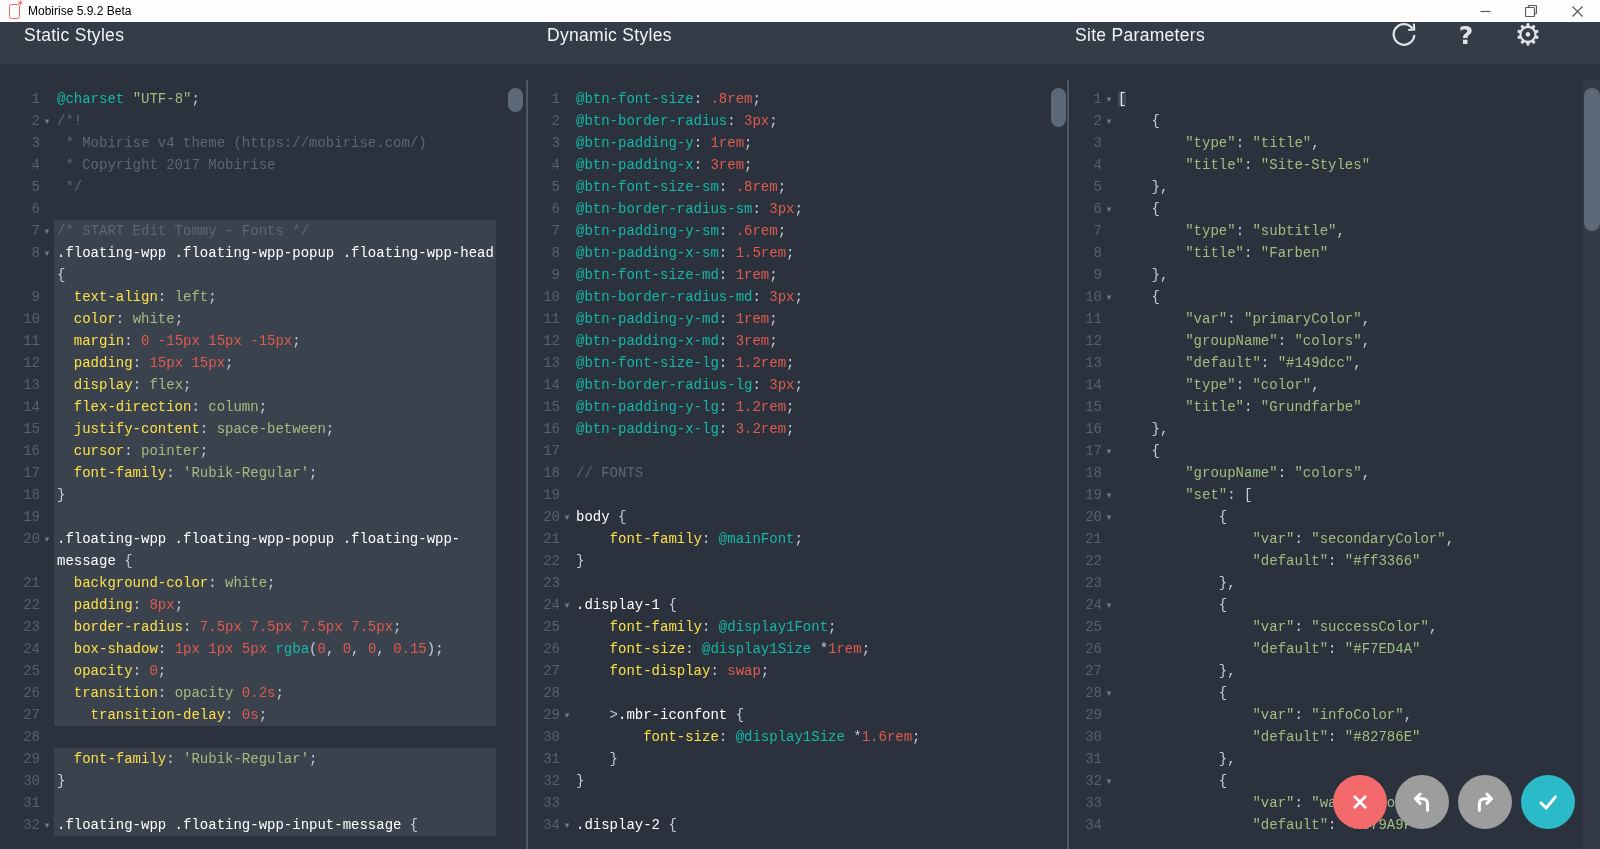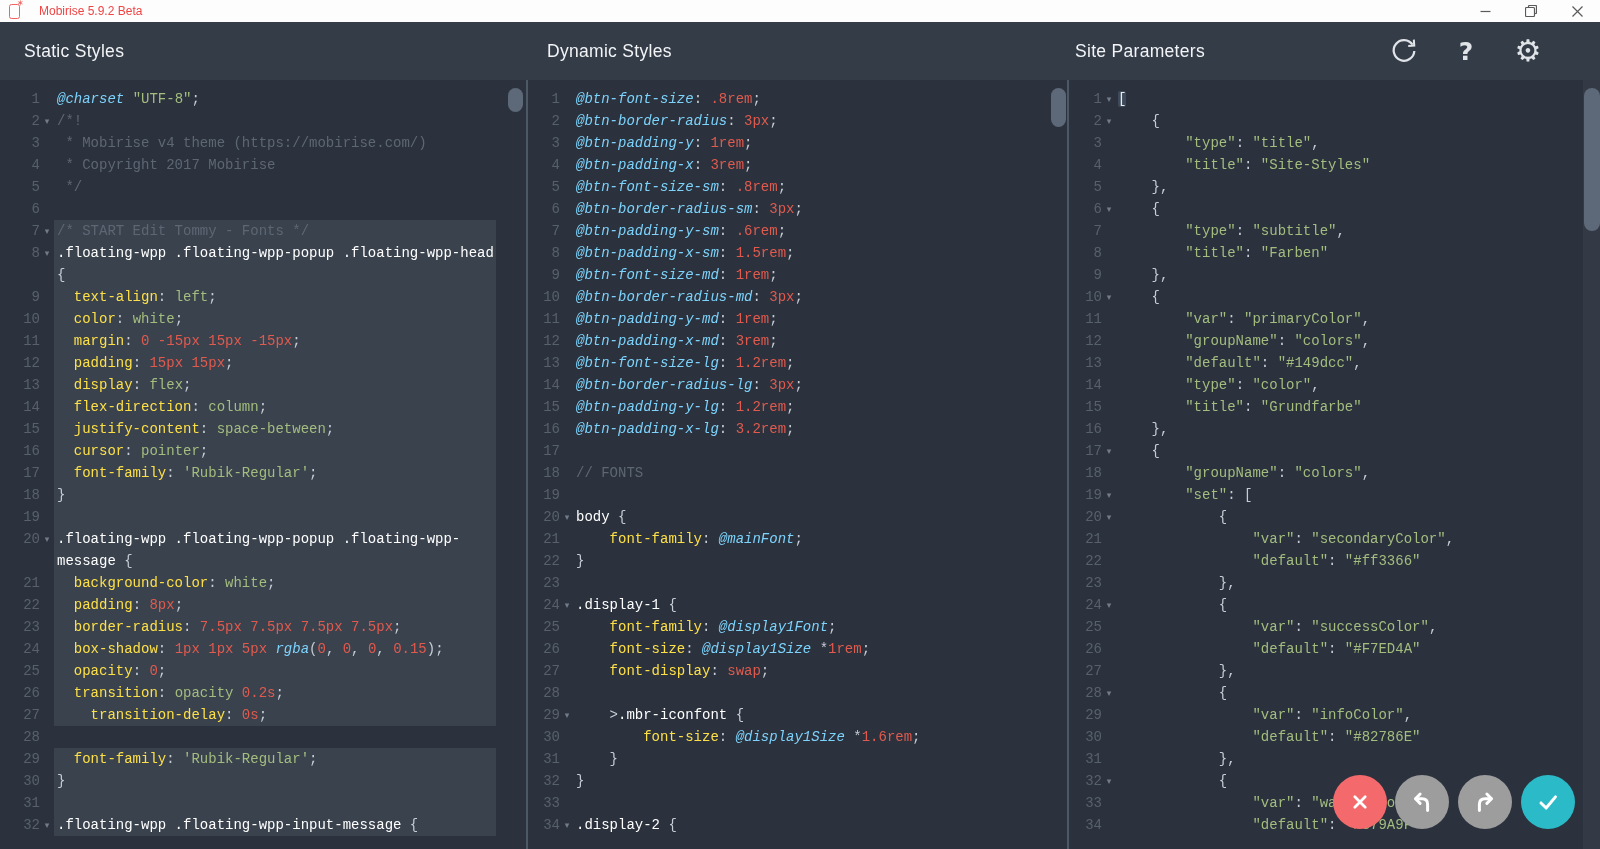--- a/index.html
+++ b/index.html
@@ -6,28 +6,28 @@
   html,body { width:1600px; height:849px; overflow:hidden; background:#2b323d;
     font-family:"Liberation Sans", sans-serif; }
 
   
   .titlebar { position:absolute; left:0; top:0; width:1600px; height:22px;
     background:#fdfdfd; display:flex; align-items:center; z-index:30; }
   .appicon { width:11px; height:15px; border:1.5px solid #f2625e; border-radius:2.5px;
     margin-left:9px; position:relative; }
   .appicon::after { content:"✶"; position:absolute; right:-5px; top:-7px;
     color:#f2625e; font-size:9px; }
-  .wintitle { font-size:12px; color:#ef4444; margin-left:19px; }
+  .wintitle { font-size:12px; color:#000000; margin-left:8px; }
   .wincontrols { margin-left:auto; display:flex; height:100%; }
   .winbtn { width:46px; height:100%; display:flex; align-items:center;
     justify-content:center; cursor:default; }
   .winbtn svg { stroke:#5a5a5a; stroke-width:1.2; fill:none; }
 
   
-  .header { position:absolute; left:0; top:22px; width:1600px; height:58px;
+  .header { position:absolute; left:0; top:6px; width:1600px; height:58px;
     background:#343c48; display:flex; align-items:center; z-index:20; }
   .ptitle { color:#f2f4f6; font-size:17.5px; font-weight:400; letter-spacing:.3px; }
   .ptitle.t1 { position:absolute; left:24px; }
   .ptitle.t2 { position:absolute; left:547px; }
   .ptitle.t3 { position:absolute; left:1075px; }
   .hicons { position:absolute; right:0; top:0; height:100%; display:flex;
     align-items:center; gap:30px; padding-right:56px; }
   .hicon { width:32px; height:32px; display:flex; align-items:center;
     justify-content:center; color:#e0e3e7; }
   .hicon svg { stroke:#e0e3e7; fill:none; }
@@ -46,21 +46,21 @@
     font-family:"Liberation Mono","DejaVu Sans Mono",monospace; font-size:14px; }
   .gutter { display:flex; flex:none; }
   .p1 .gutter { width:54px; } .p2 .gutter { width:46px; } .p3 .gutter { width:47px; }
   .lnum { flex:1; text-align:right; color:#57616d; }
   .fold { width:14px; flex:none; text-align:center; font-size:9px; color:#717b89;
     font-family:"DejaVu Sans",sans-serif; }
   .code { flex:1; white-space:pre; padding-left:3px; }
   .p2 .code, .p3 .code { padding-left:2px; }
   .p1 .code { margin-right:30px; }
   .row.hl .code { background:#3a424e; }
-  .tk-p { color:#c7cdd6; } .tk-w { color:#7dd3fc;font-style:italic; } .tk-s { color:#a3bd7f; }
+  .tk-p { color:#c7cdd6; } .tk-w { color:#14b8a6; } .tk-s { color:#a3bd7f; }
   .tk-r { color:#e05a4e; } .tk-o { color:#ffffff; } .tk-g { color:#5d6773; }
   .tk-pr { color:#fde047; } .tk-y { color:#ffffff; }
   .tk-bm { color:#e9ecf0; background:#3e4a59; border-radius:2px; }
 
   
   .thumb { position:absolute; background:#5d6878; border-radius:8px; }
   .thumb.s1 { right:3px; top:8px; width:15px; height:24px; }
   .thumb.s2 { right:1px; top:8px; width:15px; height:39px; }
   .track3 { position:absolute; right:0; top:0; width:17px; height:100%;
     background:#333a45; }

